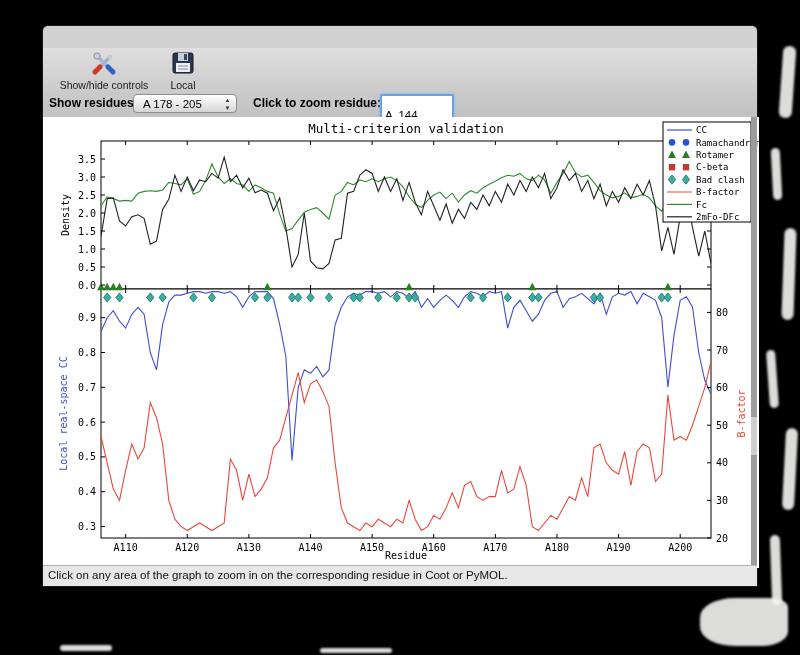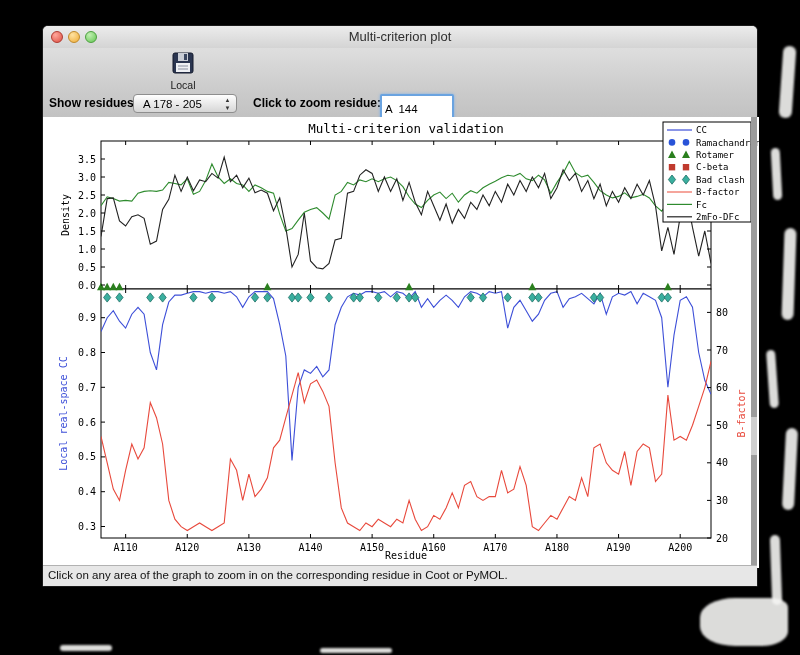--- a/index.html
+++ b/index.html
@@ -29,46 +29,53 @@
   #lbl-residues{left:6px;}
   #lbl-zoom{left:210px;}
   #dropdown{position:absolute;left:90px;top:3px;width:104px;height:19px;
             background:linear-gradient(#ffffff,#d6d6d6);border:1px solid #8e8e8e;border-radius:4px;
             font-size:11.5px;color:#000;box-sizing:border-box;}
   #dropdown .ddval{position:absolute;left:9px;top:3px;}
   #dropdown .ddarrows{position:absolute;right:2px;top:1px;width:13px;font-size:6px;line-height:8px;
             text-align:center;color:#333;}
   #zoominput{position:absolute;left:337px;top:3px;width:64px;height:17px;border:2px solid #6aa3e0;
              border-radius:2px;background:#fff;font-family:"Liberation Sans",sans-serif;
-             font-size:11.5px;color:#000;padding:4px 3px;outline:none;box-shadow:0 0 3px #7db0e8;}
+             font-size:11.5px;color:#000;padding:10px 3px;outline:none;box-shadow:0 0 3px #7db0e8;}
   #figure{position:absolute;left:0;top:91px;width:716px;height:451px;background:#ffffff;}
   #scrollstrip{position:absolute;right:0;top:91px;width:6px;height:451px;background:#9c9c9c;}
   #scrollthumb{position:absolute;right:0;top:300px;width:6px;height:38px;background:#cfcfcf;}
   #statusbar{position:absolute;left:0;bottom:0;right:0;height:20px;background:#e7e7e7;
              border-top:1px solid #b2b2b2;margin-top:8px;}
   #statustext{position:absolute;left:5px;top:3px;font-size:11.5px;color:#111;}
   
   .noise{position:absolute;background:#f4f4f2;opacity:.9;filter:blur(1px);border-radius:6px;}
   svg text{font-family:"DejaVu Sans Mono","Liberation Mono",monospace;}
 </style>
 </head>
 <body>
 
 <div id="stage">
 
   <div id="window">
 
-    <div id="titlebar">
-      <div class="tl" id="tl-close"></div>
-      <div class="tl" id="tl-min"></div>
-      <div class="tl" id="tl-zoom"></div>
-      <div id="titletext">Multi-criterion plot</div>
-    </div>
 
     <div id="toolbar">
+      <div class="toolbtn" id="btn-controls">
+        <span class="ticon">
+          <svg width="26" height="26" viewBox="0 0 26 26">
+            <path d="M5 21 L19 7" stroke="#aab2bc" stroke-width="3.4" stroke-linecap="round"></path>
+            <path d="M4 22 L9 17" stroke="#cf3a28" stroke-width="5" stroke-linecap="round"></path>
+            <path d="M18 5 L21 8 L19 10 L16 7 Z" fill="#c8ced6"></path>
+            <path d="M6 6 L20 20" stroke="#9fb6d4" stroke-width="3.2" stroke-linecap="round"></path>
+            <path d="M17 17 L22 22" stroke="#2f62c4" stroke-width="5" stroke-linecap="round"></path>
+            <circle cx="6" cy="6" r="3.1" fill="#c8ced6" stroke="#8a96a4" stroke-width="1"></circle>
+          </svg>
+        </span>
+        <span>Show/hide controls</span>
+      </div>
       <div class="toolbtn" id="btn-save">
         <span class="ticon">
           <svg width="24" height="26" viewBox="0 0 24 26">
             <rect x="2" y="3" width="20" height="20" rx="2" fill="#2a3550" stroke="#141b2d" stroke-width="1"></rect>
             <rect x="7" y="3" width="10" height="8" fill="#c9cdd5"></rect>
             <rect x="13" y="4" width="3" height="6" fill="#3a465f"></rect>
             <rect x="5" y="13" width="14" height="9" fill="#eef0f4"></rect>
             <line x1="7" y1="16" x2="17" y2="16" stroke="#8a90a0" stroke-width="1"></line>
             <line x1="7" y1="19" x2="17" y2="19" stroke="#8a90a0" stroke-width="1"></line>
           </svg>

